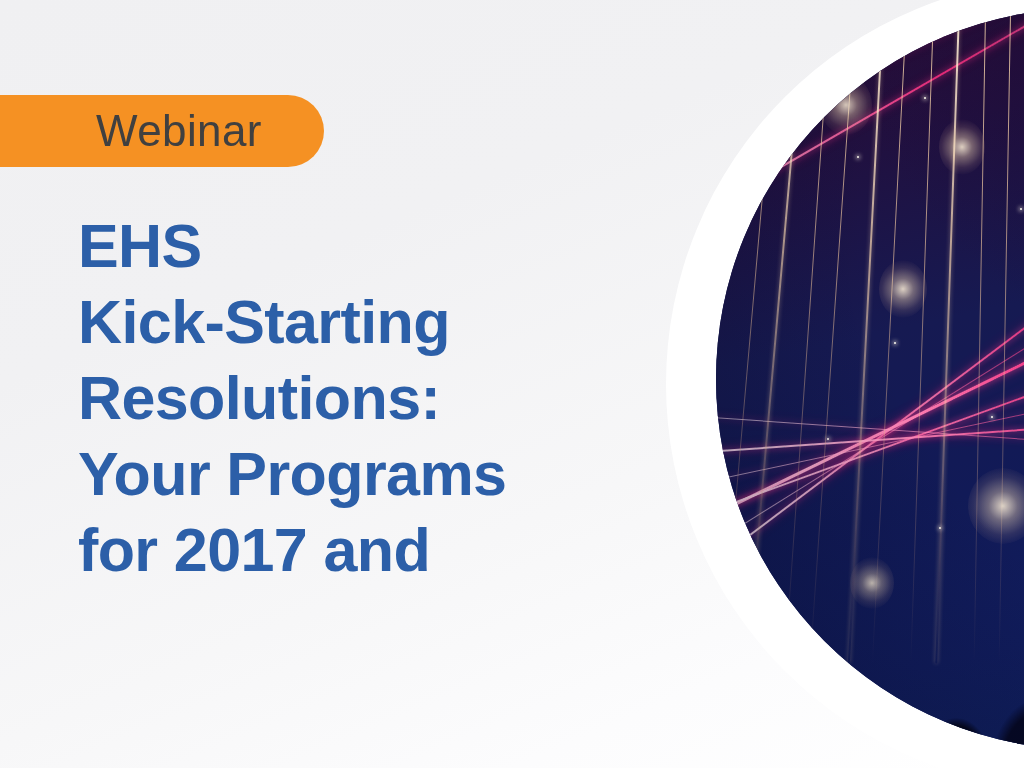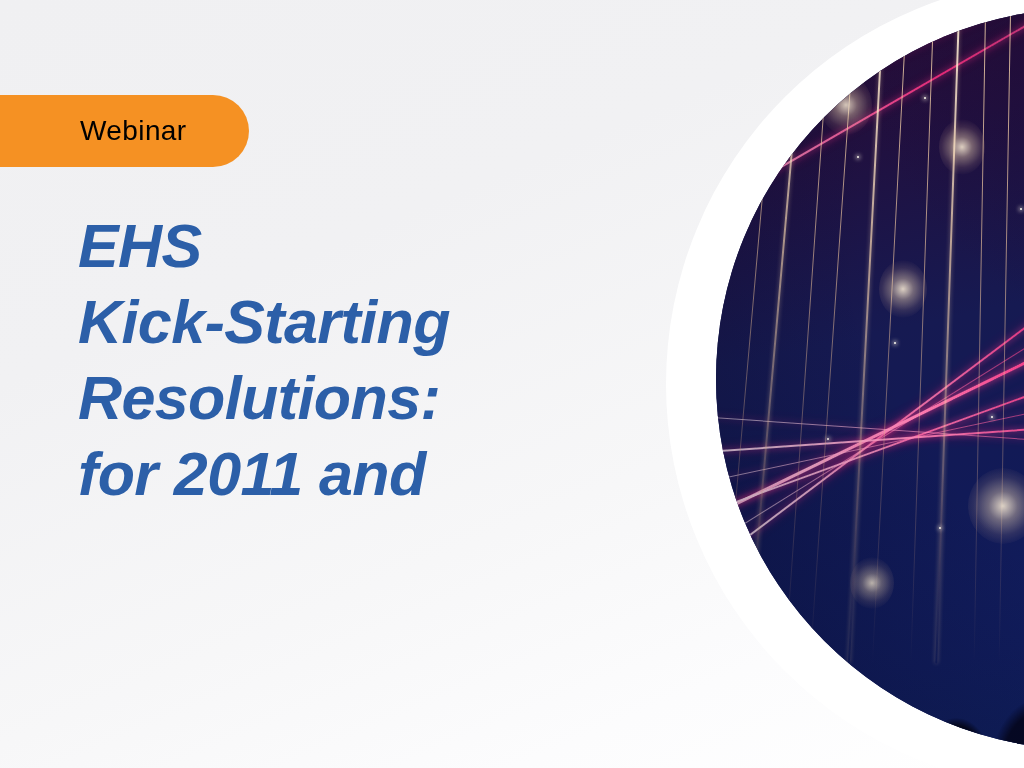--- a/index.html
+++ b/index.html
@@ -176,41 +176,42 @@
     top: 95px;
     height: 72px;
     padding: 0 62px 0 120px;
     display: inline-flex;
     align-items: center;
     border-radius: 40px;
     background: #f59123;
     box-sizing: border-box;
   }
   .badge-label {
-    color: #000000;
-    font-size: 28px;
+    color: #404040;
+    font-size: 44px;
     font-weight: 300;
     letter-spacing: 0.4px;
     line-height: 1;
     white-space: nowrap;
+    margin-left: 16px;
   }
 
   .headline {
     position: absolute;
     left: 78px;
     top: 208px;
     width: 530px;
     margin: 0;
     color: #2c5fa8;
     font-size: 61px;
     font-weight: bold;
     line-height: 76px;
     letter-spacing: -0.6px;
   }
-  .headline .hl-line { display: block; white-space: nowrap; font-style: italic; }
+  .headline .hl-line { display: block; white-space: nowrap; }
 </style>
 </head>
 <body>
 
 <div class="canvas">
 
   <div class="photo-stage">
     <div class="white-disc"></div>
 
     <div class="photo-disc">
@@ -283,17 +284,18 @@
   <div class="content">
 
     <div class="badge">
       <span class="badge-label">Webinar</span>
     </div>
 
     <h1 class="headline">
       <span class="hl-line">EHS</span>
       <span class="hl-line">Kick-Starting</span>
       <span class="hl-line">Resolutions:</span>
-      <span class="hl-line">for 2011 and</span>
+      <span class="hl-line">Your Programs</span>
+      <span class="hl-line">for 2017 and</span>
     </h1>
 
   </div>
 </div>
 
 </body></html>

